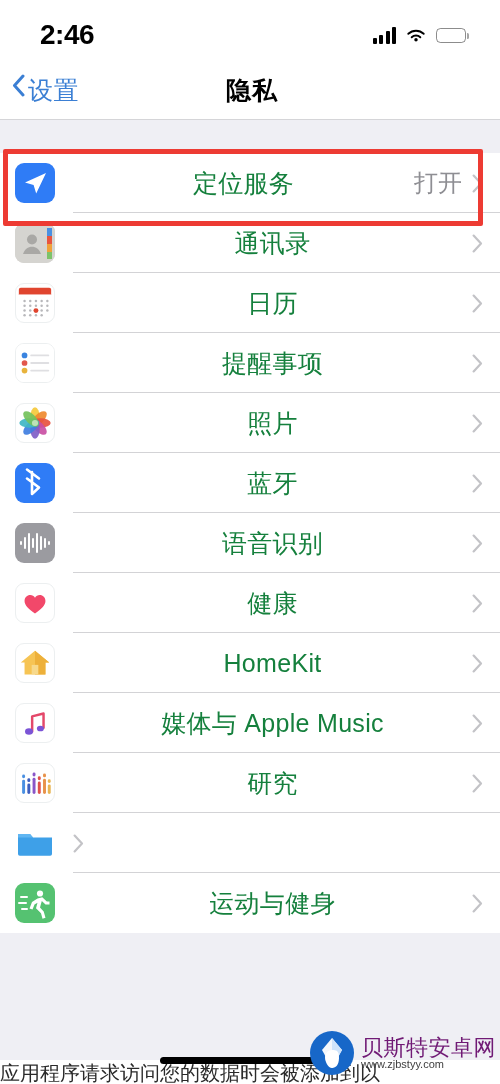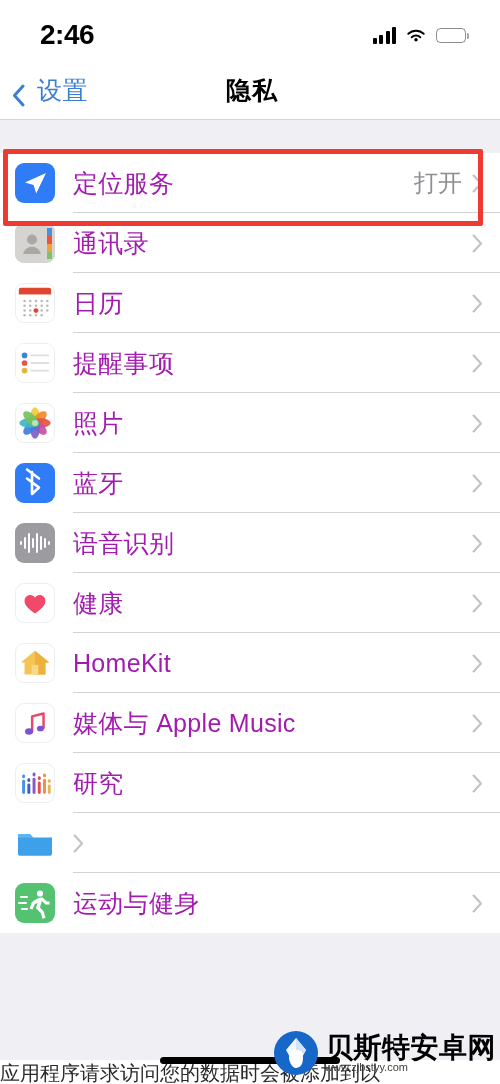--- a/index.html
+++ b/index.html
@@ -57,21 +57,21 @@
   
   #navbar {
     position: relative;
     height: 58px;
     background: #ffffff;
     border-bottom: 1px solid #d5d5d8;
     display: flex;
     align-items: center;
   }
   #back-btn {
-    display: flex; align-items: flex-end; gap: 12px;
+    display: flex; align-items: flex-start; gap: 3px;
     padding-left: 12px;
     cursor: pointer;
   }
   #back-btn .chev {
     width: 13px; height: 23px; flex: none;
   }
   #back-label {
     font-size: 25px;
     color: #3b7fd4;
     letter-spacing: 0.5px;
@@ -105,23 +105,24 @@
     flex: none;
     margin-right: 18px;
     border-radius: 9px;
     overflow: hidden;
     display: flex; align-items: center; justify-content: center;
     position: relative;
   }
   .row .label {
     flex: 1;
     font-size: 25px;
-    color: #a21caf;
+    color: #15803d;
     letter-spacing: 0.3px;
     white-space: nowrap;
+    text-align: center;
   }
   .row .value {
     font-size: 24px;
     color: #8e8e93;
     margin-right: 10px;
     white-space: nowrap;
   }
   .row .disclose {
     width: 11px; height: 19px;
     margin-right: 17px;
@@ -171,21 +172,21 @@
   
   #watermark {
     position: absolute;
     right: 4px; bottom: 8px;
     display: flex; align-items: center; gap: 6px;
     z-index: 9;
   }
   #wm-logo { width: 46px; height: 46px; flex: none; }
   #wm-texts { display: flex; flex-direction: column; line-height: 1.05; }
   #wm-title {
-    font-size: 28px; font-weight: bold; color: #000000;
+    font-size: 22px; font-weight: normal; color: #701a75;
     letter-spacing: 0.5px;
   }
   #wm-url { font-size: 11px; color: #404040; }
 
   
   .ib-location { background: #2f7cf6; }
   .ib-contacts { background: #d5d4d0; }
   .ib-calendar { background: #ffffff; border: 1px solid #eceff0; }
   .ib-reminders { background: #ffffff; border: 1px solid #eceff0; }
   .ib-photos { background: #ffffff; border: 1px solid #eceff0; }

